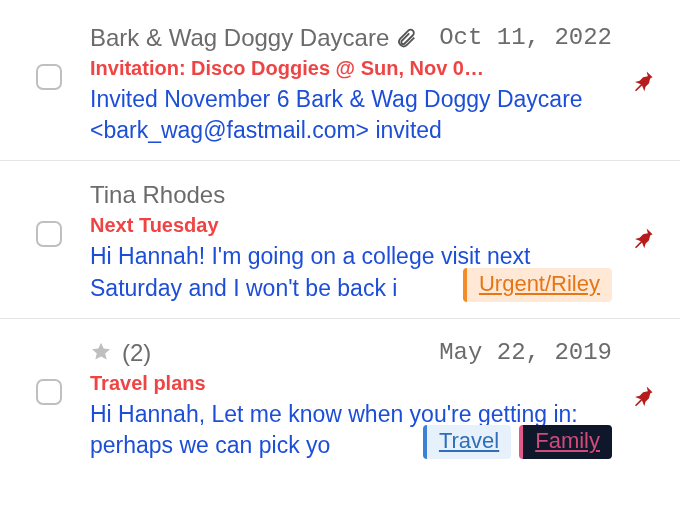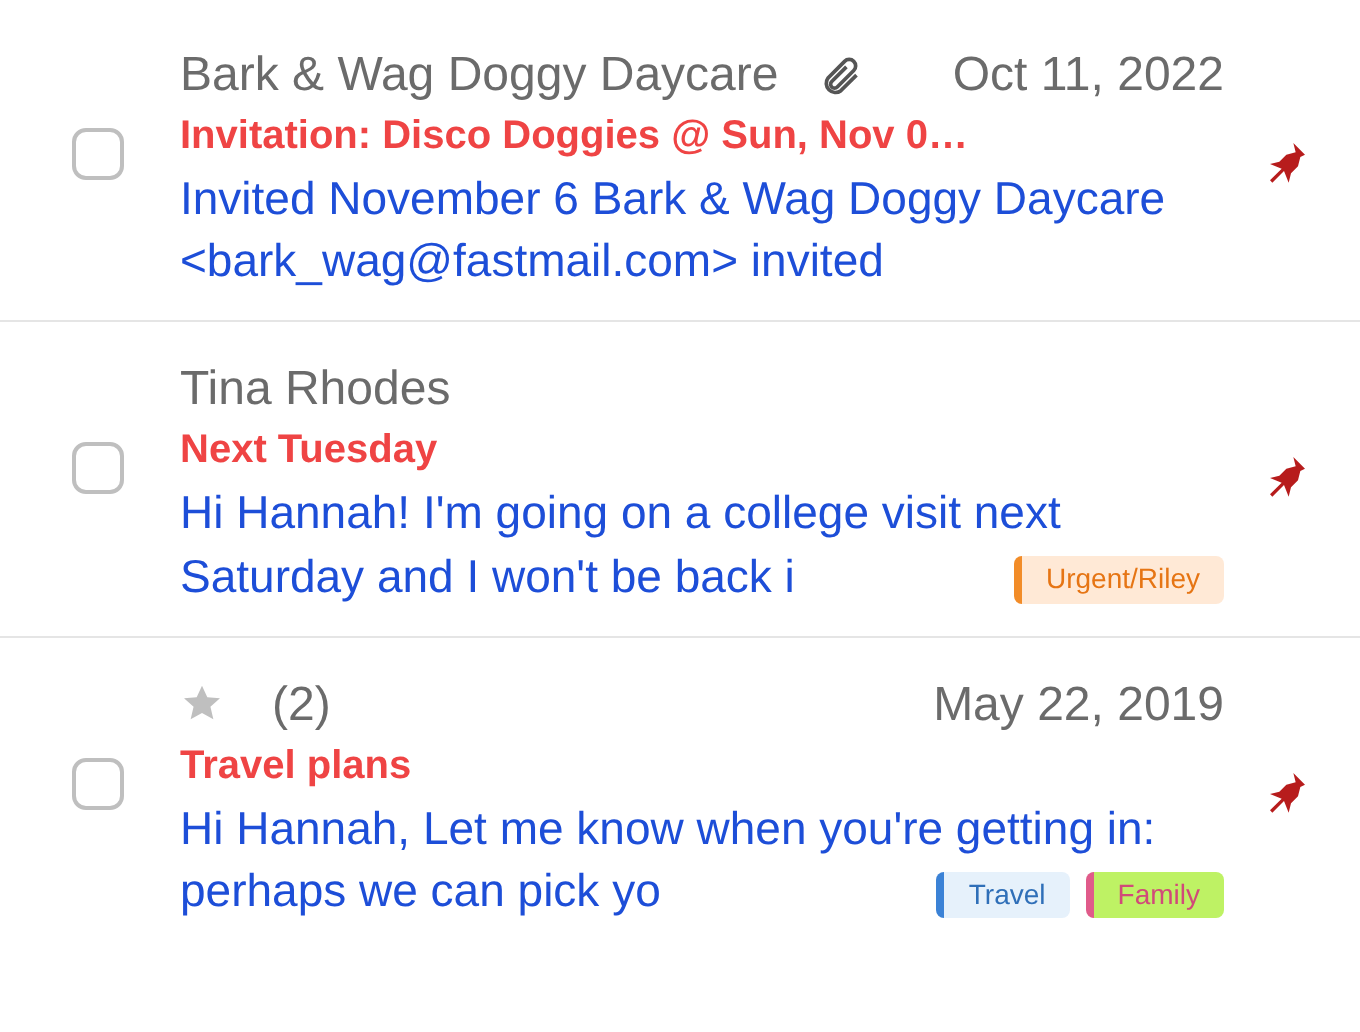--- a/index.html
+++ b/index.html
@@ -33,21 +33,21 @@
     flex: 1 1 auto;
     min-width: 0;
     padding-right: 44px;
   }
   .top {
     display: flex;
     align-items: center;
     font-size: 24px;
     color: #6b6b6b;
     line-height: 1.3;
-    gap: 20px;
+    gap: 6px;
   }
   .star {
     width: 22px;
     height: 22px;
     flex: 0 0 22px;
     fill: #bfbfbf;
     margin-right: 2px;
   }
   .from {
     white-space: nowrap;
@@ -61,20 +61,21 @@
     height: 22px;
     flex: 0 0 22px;
     stroke: #555;
     fill: none;
     stroke-width: 2;
   }
   .date {
     margin-left: auto;
     text-align: right;
     white-space: nowrap;
+    font-family: Liberation Mono, monospace;
   }
   .subject {
     font-size: 20px;
     font-weight: 700;
     color: #ef4444;
     margin-top: 4px;
     white-space: nowrap;
     overflow: hidden;
     text-overflow: ellipsis;
   }
@@ -94,25 +95,26 @@
     position: absolute;
     right: 0;
     bottom: 2px;
     display: flex;
     gap: 8px;
     background: #fff;
     padding-left: 6px;
     z-index: 2;
   }
   .tag {
-    font-size: 14px;
+    font-size: 22px;
     padding: 2px 12px 3px 12px;
     border-radius: 4px;
     border-left: 4px solid;
     line-height: 1.3;
+    text-decoration: underline;
   }
   .pin {
     position: absolute;
     right: 24px;
     top: 50%;
     transform: translateY(-50%);
     width: 28px;
     height: 28px;
     cursor: pointer;
     fill: #b71c1c;
@@ -170,21 +172,21 @@
           <path d="M12 2l2.9 6.3 6.9.6-5.2 4.6 1.6 6.8L12 16.9 5.8 20.3l1.6-6.8L2.2 8.9l6.9-.6z"></path>
         </svg>
         <span class="count">(2)</span>
         <span class="date">May 22, 2019</span>
       </div>
       <div class="subject">Travel plans</div>
       <div class="preview-wrap">
         <div class="preview">Hi Hannah, Let me know when you're getting in: perhaps we can pick yo</div>
         <div class="tags">
           <span class="tag" style="background:#e6f1fb;border-left-color:#3b82d6;color:#2f6fb8">Travel</span>
-          <span class="tag" style="background:#bef264;border-left-color:#e05b8a;color:#d14a79">Family</span>
+          <span class="tag" style="background:#0f172a;border-left-color:#e05b8a;color:#d14a79">Family</span>
         </div>
       </div>
     </div>
     <svg class="pin" viewBox="0 0 24 24">
       <path d="M16 3l5 5-2 1-1 4-3 3-1 4-2-5-5 5-1-1 5-5-5-2 4-1 3-3 4-1z"></path>
     </svg>
   </div>
 
 </div>
 

